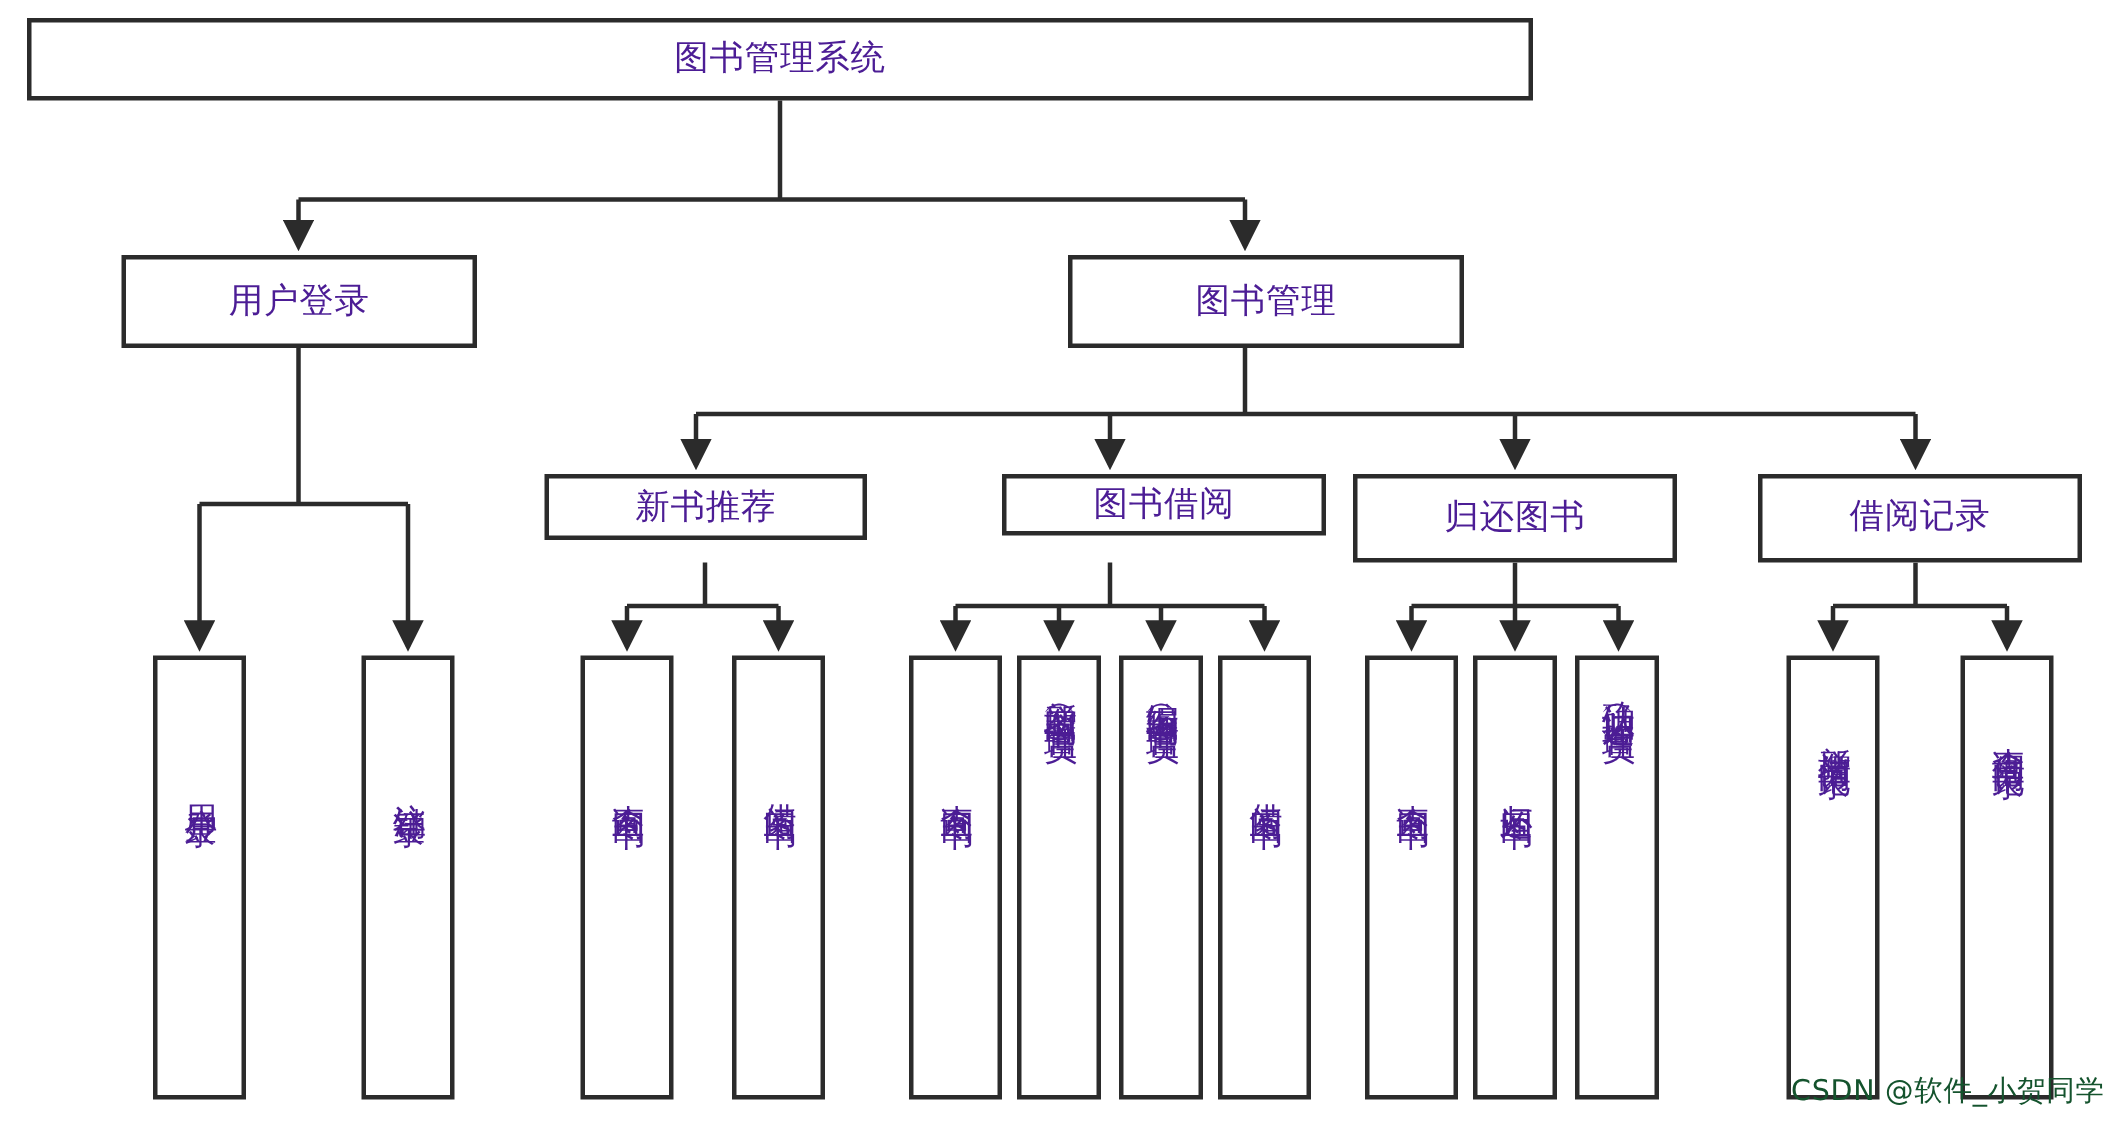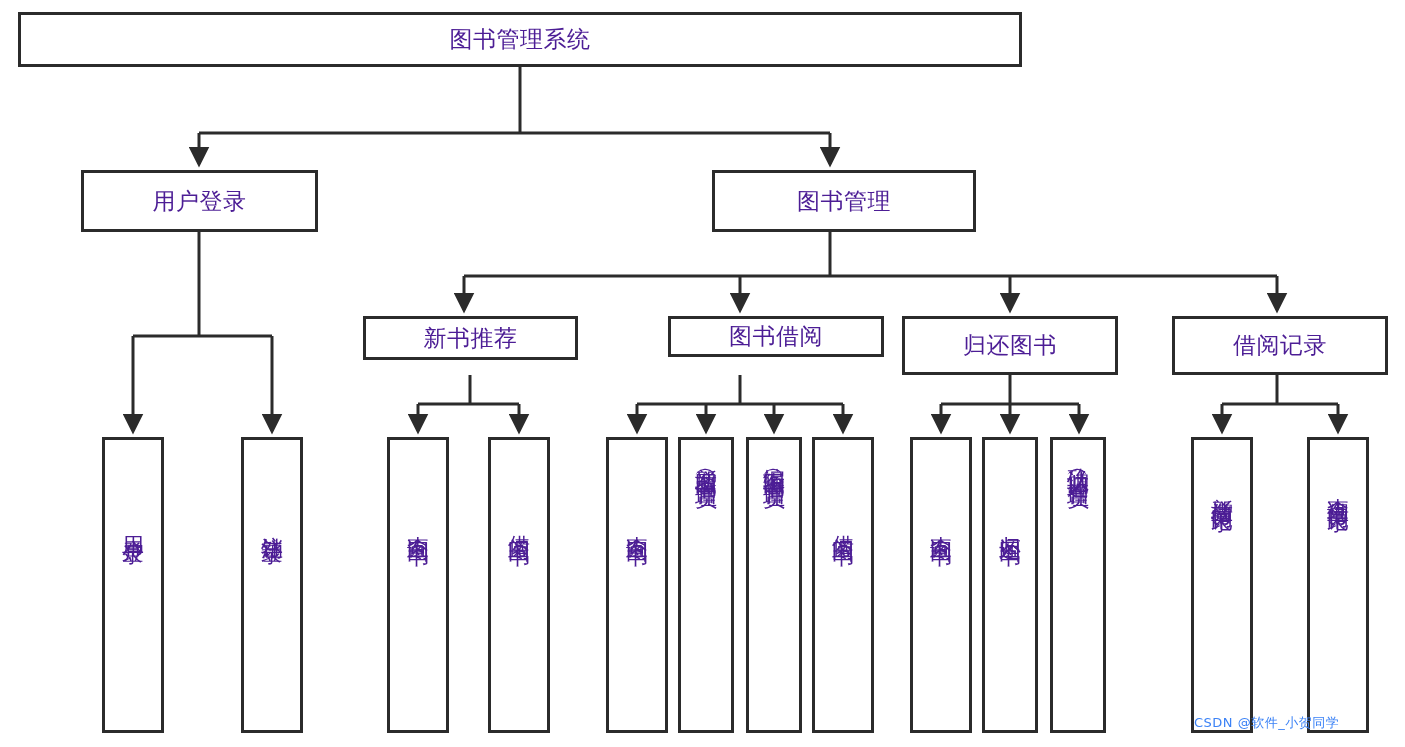--- a/index.html
+++ b/index.html
@@ -46,22 +46,22 @@
   .node-box.vertical .node-label {
     writing-mode: vertical-rl;
     text-orientation: upright;
     white-space: nowrap;
     font-size: 22px;
     letter-spacing: 3px;
     line-height: 1;
   }
   .watermark {
     position: absolute;
-    font-size: 13px;
-    color: #3b82f6;
+    font-size: 19px;
+    color: #14532d;
     white-space: nowrap;
     letter-spacing: 0.5px;
     pointer-events: none;
   }
   svg .conn {
     stroke: #2b2b2b;
     stroke-width: 3;
     fill: none;
   }
   svg .arrowhead {
@@ -132,21 +132,21 @@
 
 <div class="node-box" style="left:363px; top:316px; width:215px; height:44px;">
   <span class="node-label">新书推荐</span>
 </div>
 <div class="node-box" style="left:668px; top:316px; width:216px; height:41px;">
   <span class="node-label">图书借阅</span>
 </div>
 <div class="node-box" style="left:902px; top:316px; width:216px; height:59px;">
   <span class="node-label">归还图书</span>
 </div>
-<div class="node-box" style="left:1172px; top:316px; width:216px; height:59px;">
+<div class="node-box" style="left:1172px; top:316px; width:216px; height:59px;font-family:Liberation Mono, monospace;">
   <span class="node-label">借阅记录</span>
 </div>
 
 <div class="node-box vertical" style="left:102px; top:437px; width:62px; height:296px; padding-top:78px;">
   <span class="node-label">用户登录</span>
 </div>
 <div class="node-box vertical" style="left:241px; top:437px; width:62px; height:296px; padding-top:78px;">
   <span class="node-label">注销登录</span>
 </div>
 

